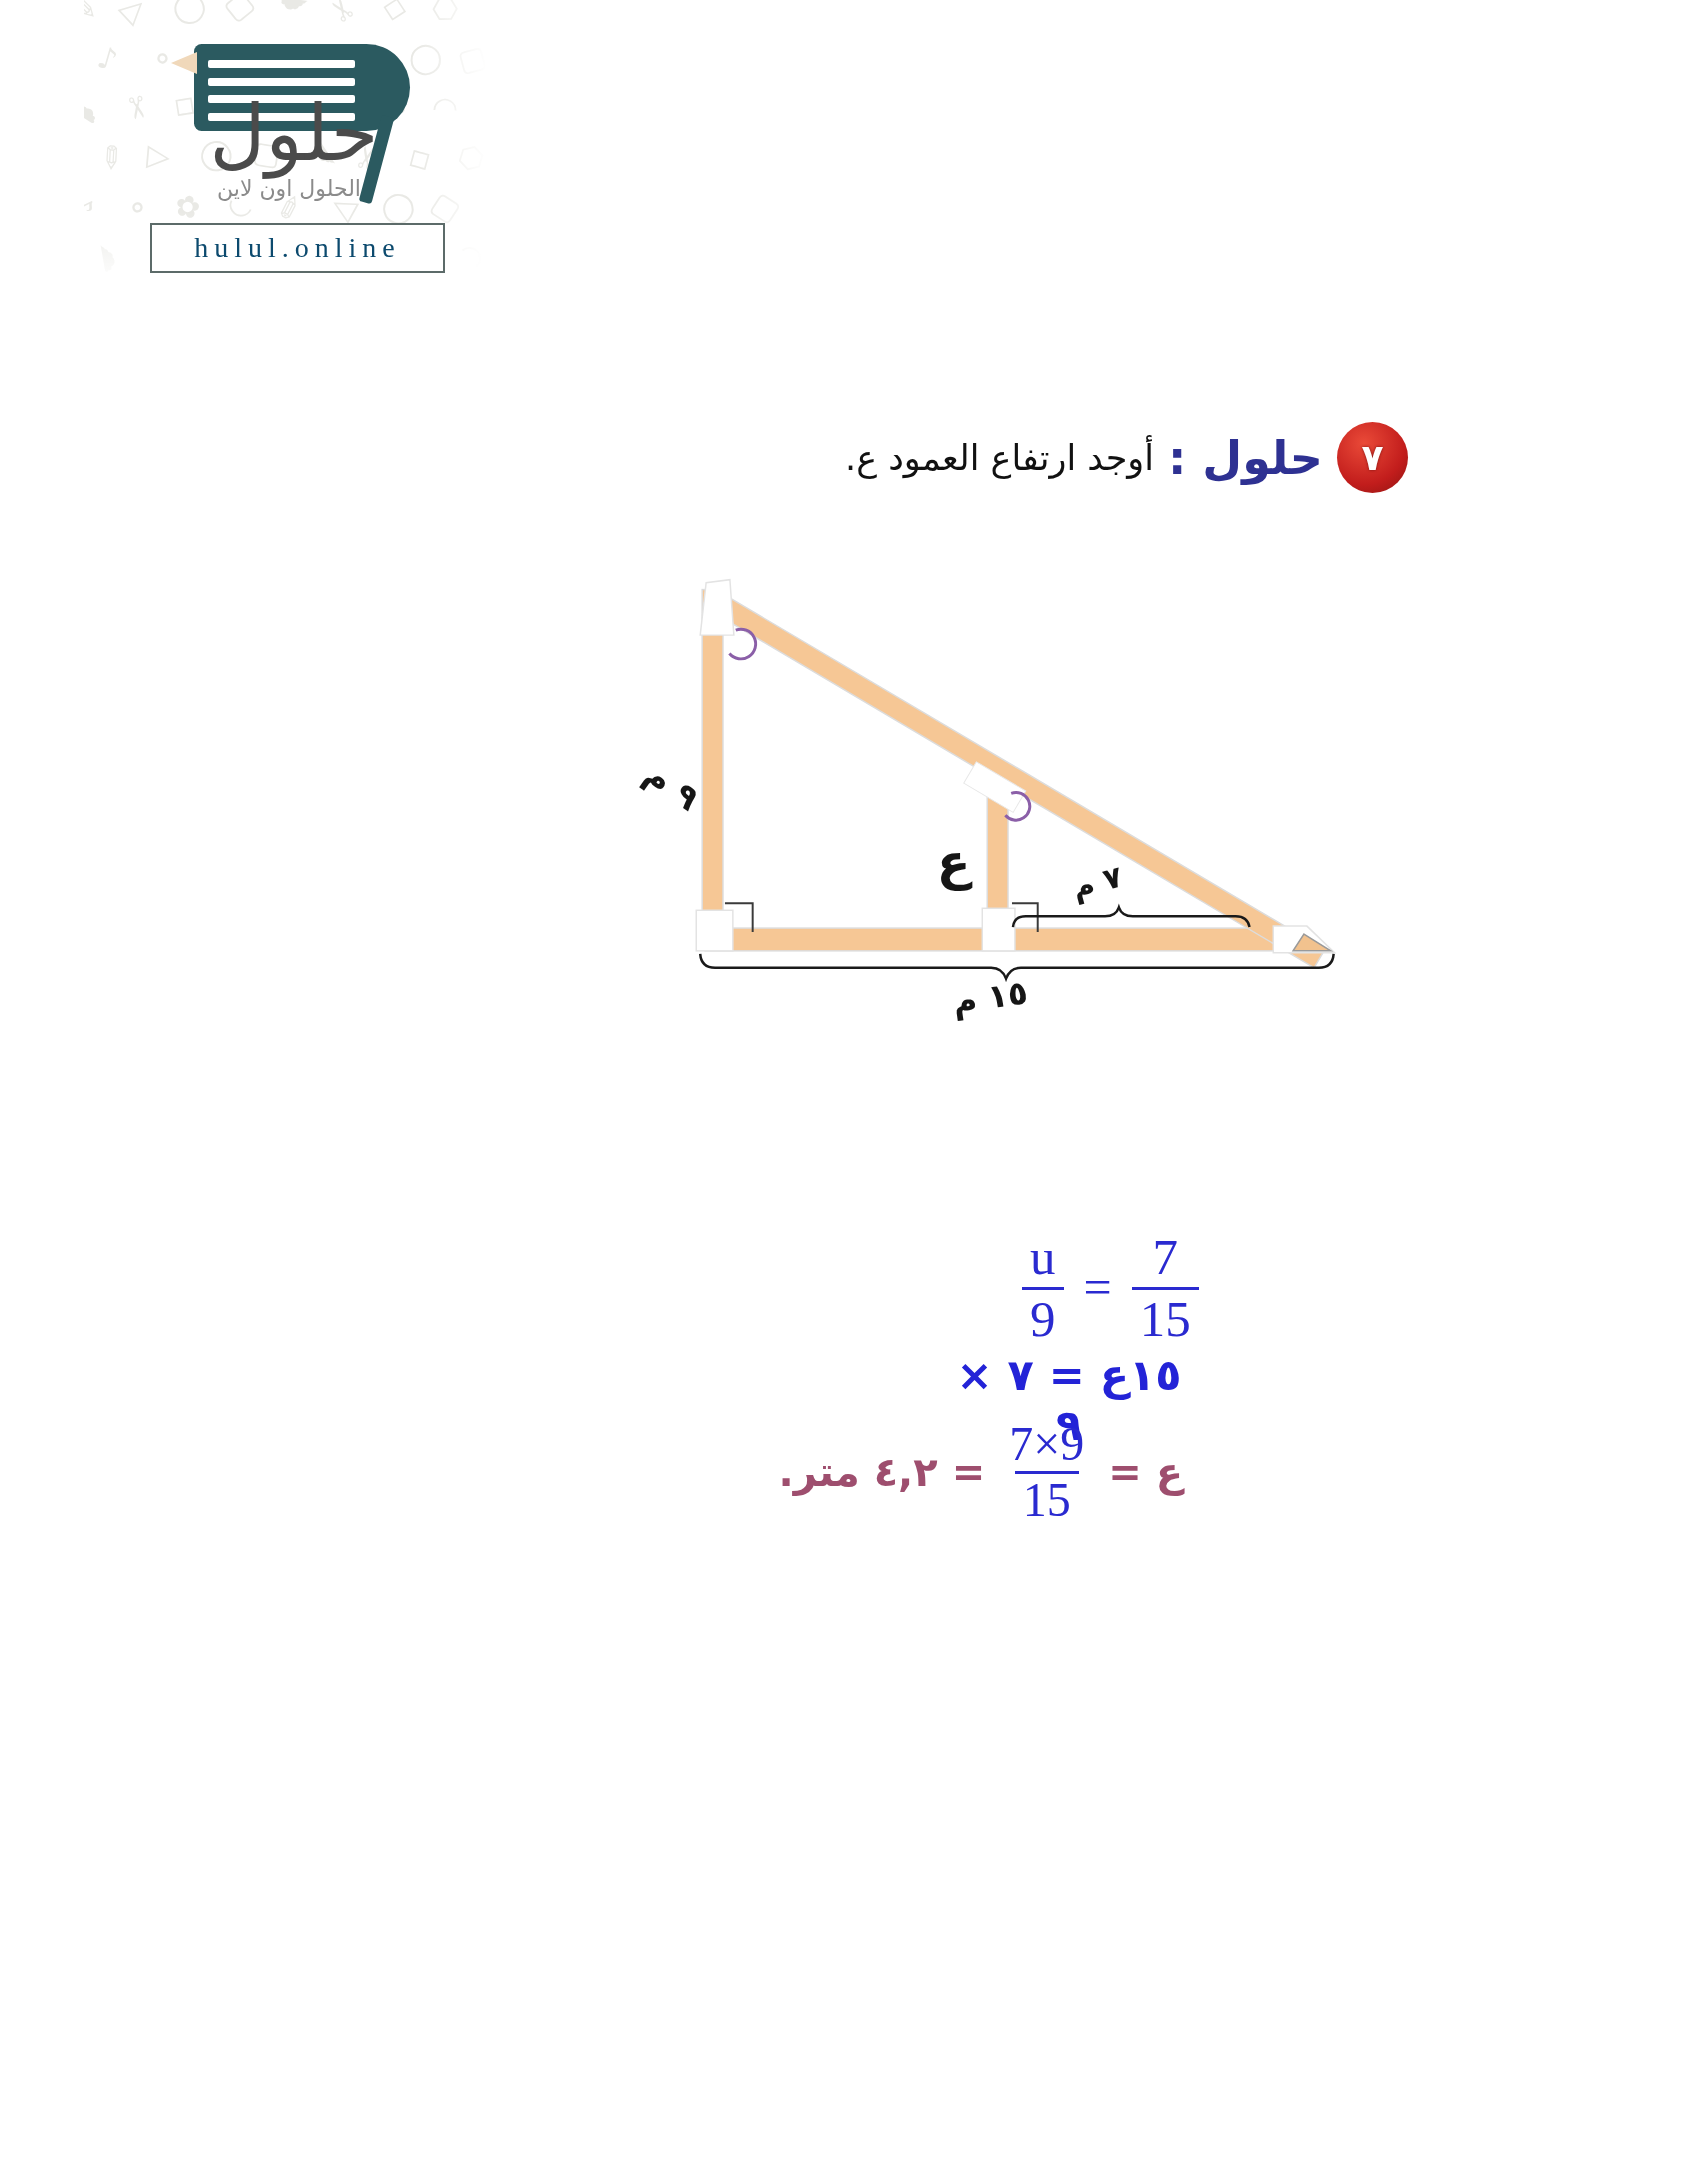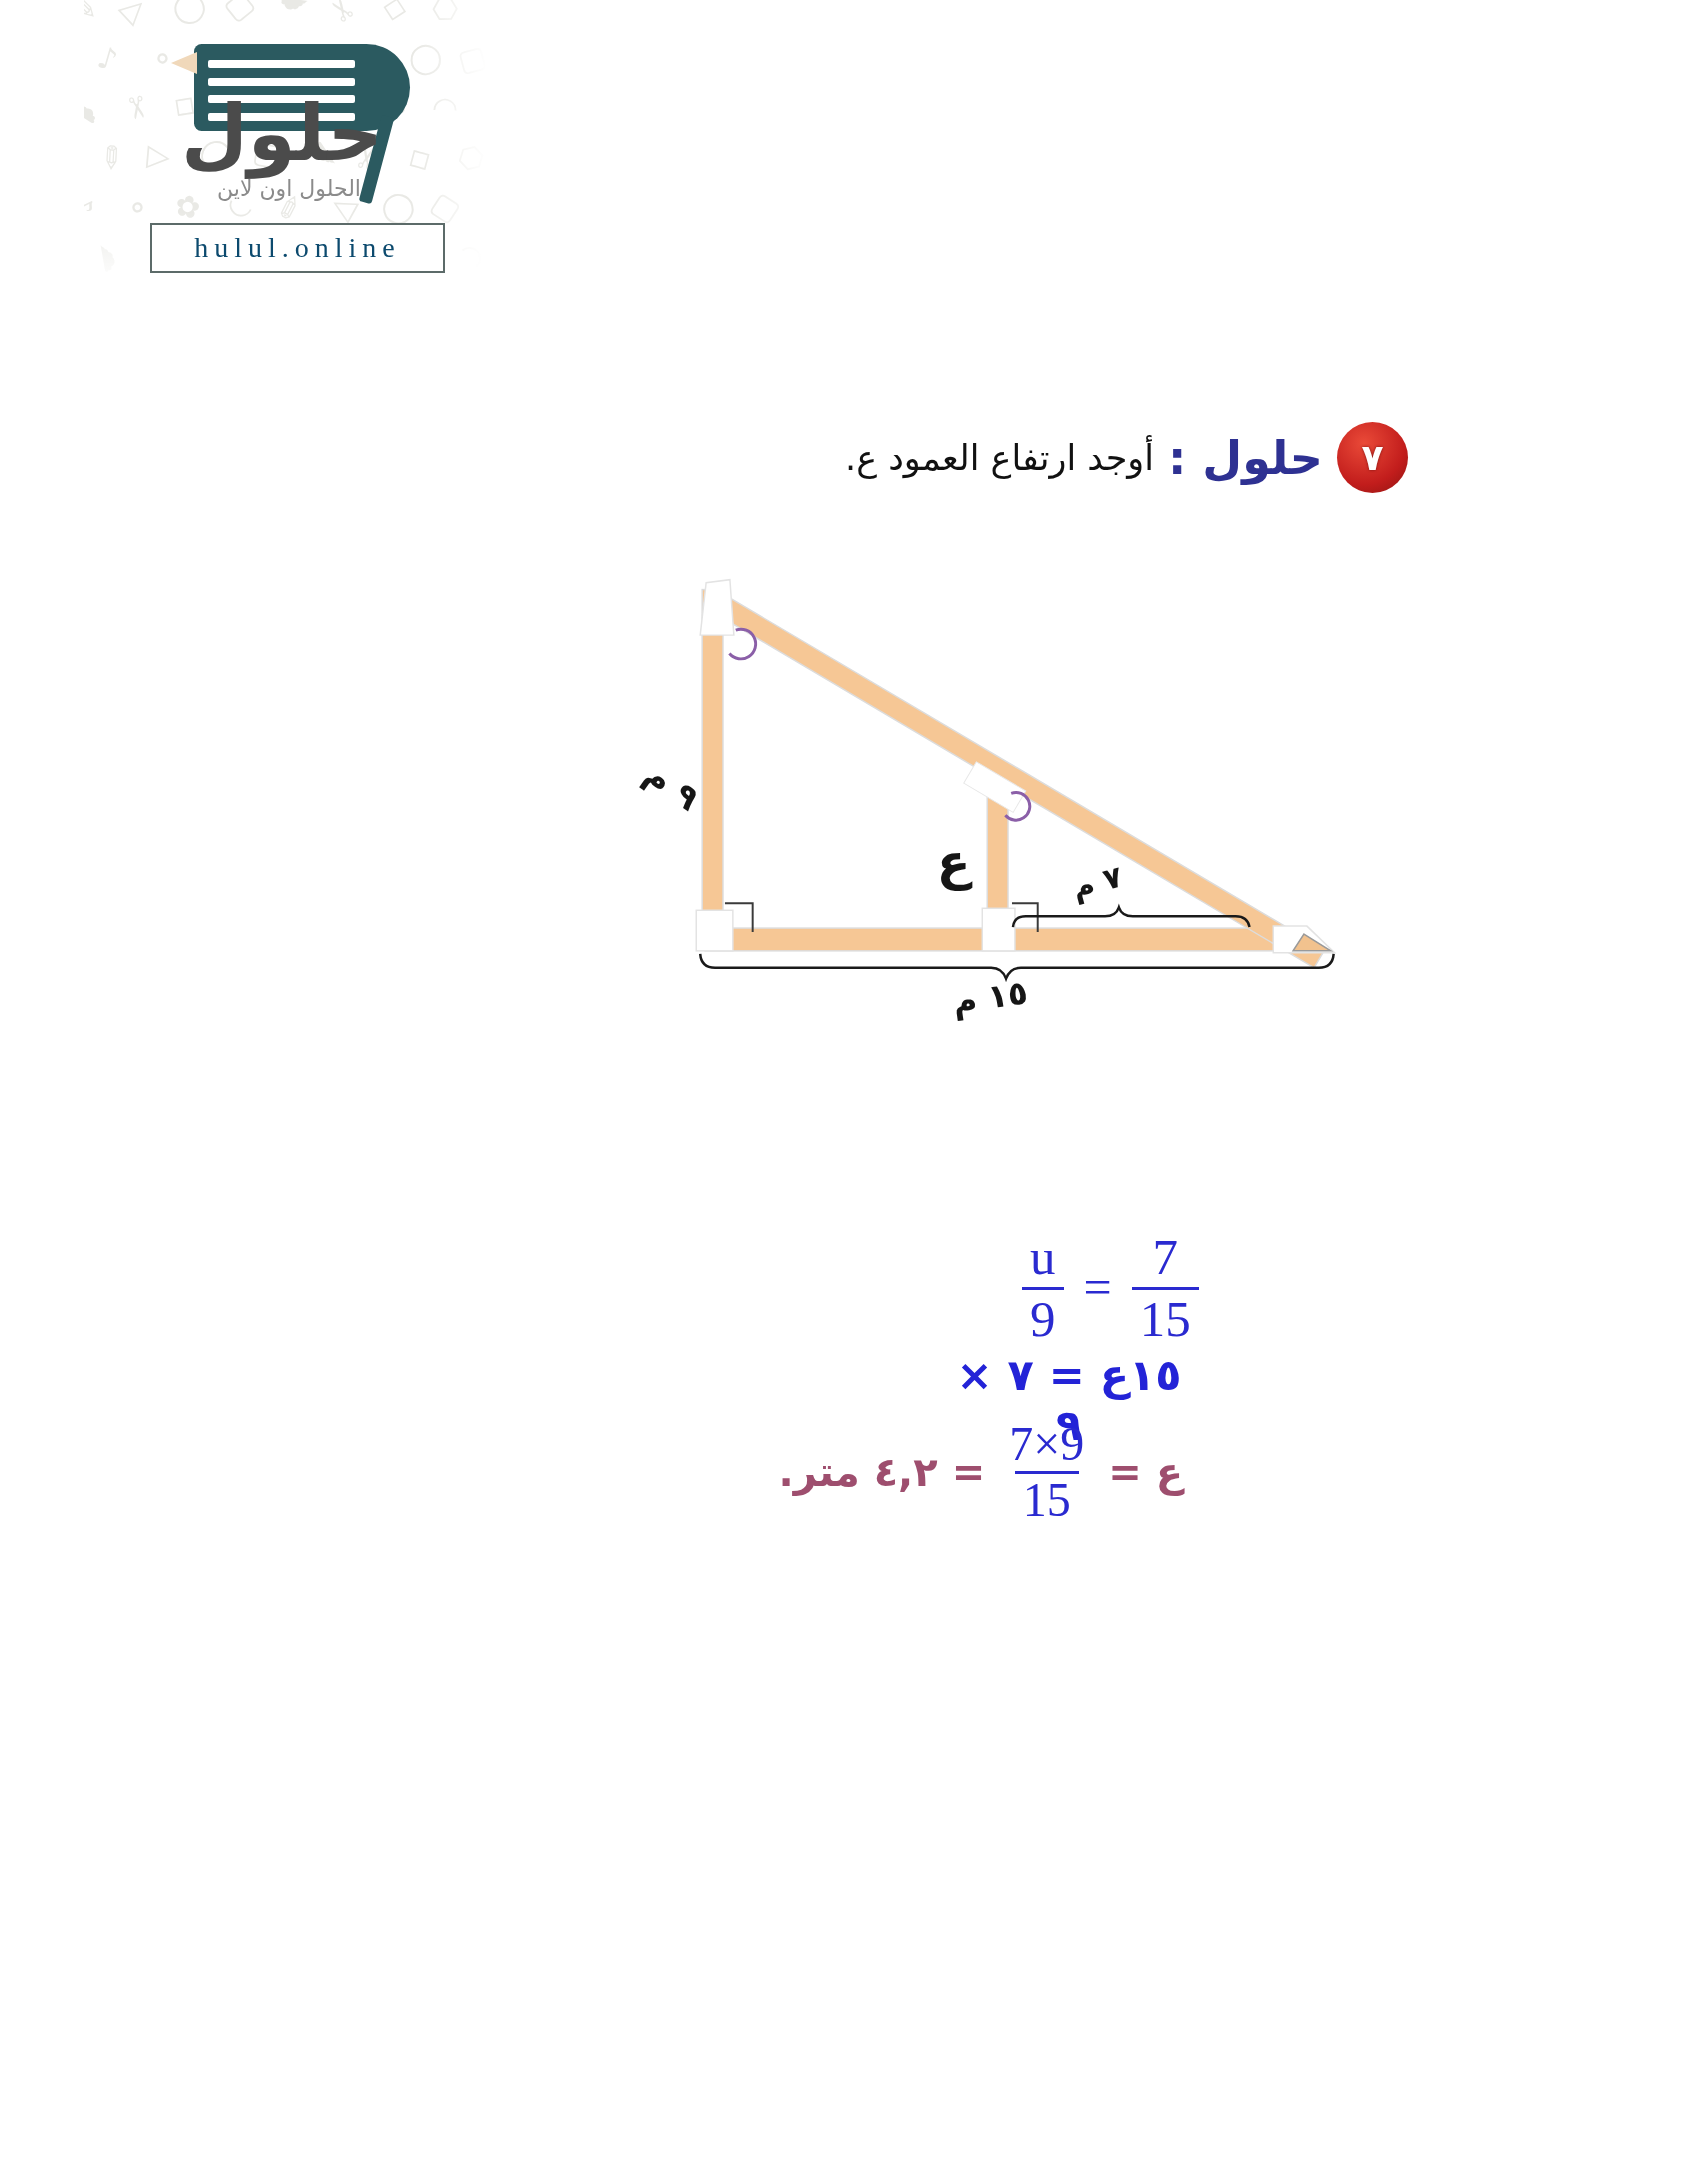--- a/index.html
+++ b/index.html
@@ -14,22 +14,22 @@
                 linear-gradient(to bottom,rgba(255,255,255,0) 72%,#fff 97%);}
   .brand{position:absolute;left:0;top:0;z-index:2;}
   .logo-book{position:absolute;left:194px;top:44px;width:216px;height:87px;}
   .book-main{position:absolute;inset:0;background:#2b5a60;border-radius:8px 46px 46px 8px;}
   .book-stripe{position:absolute;left:14px;width:147px;height:8px;background:#ffffff;border-radius:2px;}
   .pencil-tip{position:absolute;left:-23px;top:8px;width:0;height:0;
      border-top:11px solid transparent;border-bottom:11px solid transparent;
      border-right:26px solid #f0d8ba;}
   .logo-slash{position:absolute;left:370px;top:115px;width:13px;height:89px;background:#2b5a60;
      border-radius:3px;transform:rotate(15deg);}
-  .logo-word{position:absolute;left:181px;top:95px;width:226px;text-align:left;
-     font-family:"DejaVu Sans",sans-serif;font-weight:bold;font-size:77px;line-height:1;color:#4b4b4b;}
+  .logo-word{position:absolute;left:181px;top:95px;width:226px;text-align:center;
+     font-family:"DejaVu Sans",sans-serif;font-weight:normal;font-size:77px;line-height:1;color:#4b4b4b;}
   .logo-sub{position:absolute;left:184px;top:176px;width:210px;text-align:center;
      font-family:"DejaVu Sans",sans-serif;font-size:22px;color:#8b8b8b;}
   .site-box{position:absolute;left:150px;top:223px;width:291px;height:46px;border:2px solid #5c6b69;
      background:#fff;display:flex;align-items:center;justify-content:center;}
   .site-box span{font-family:"Liberation Serif",serif;font-size:28px;letter-spacing:6px;color:#0c4a6e;}
 
   
   .q-row{position:absolute;top:422px;right:275px;display:flex;align-items:center;gap:14px;z-index:3;}
   .q-circle{width:71px;height:71px;border-radius:50%;flex:0 0 auto;
      background:radial-gradient(circle at 38% 30%,#ea4a38,#c21d1c 62%,#8d1311 100%);

